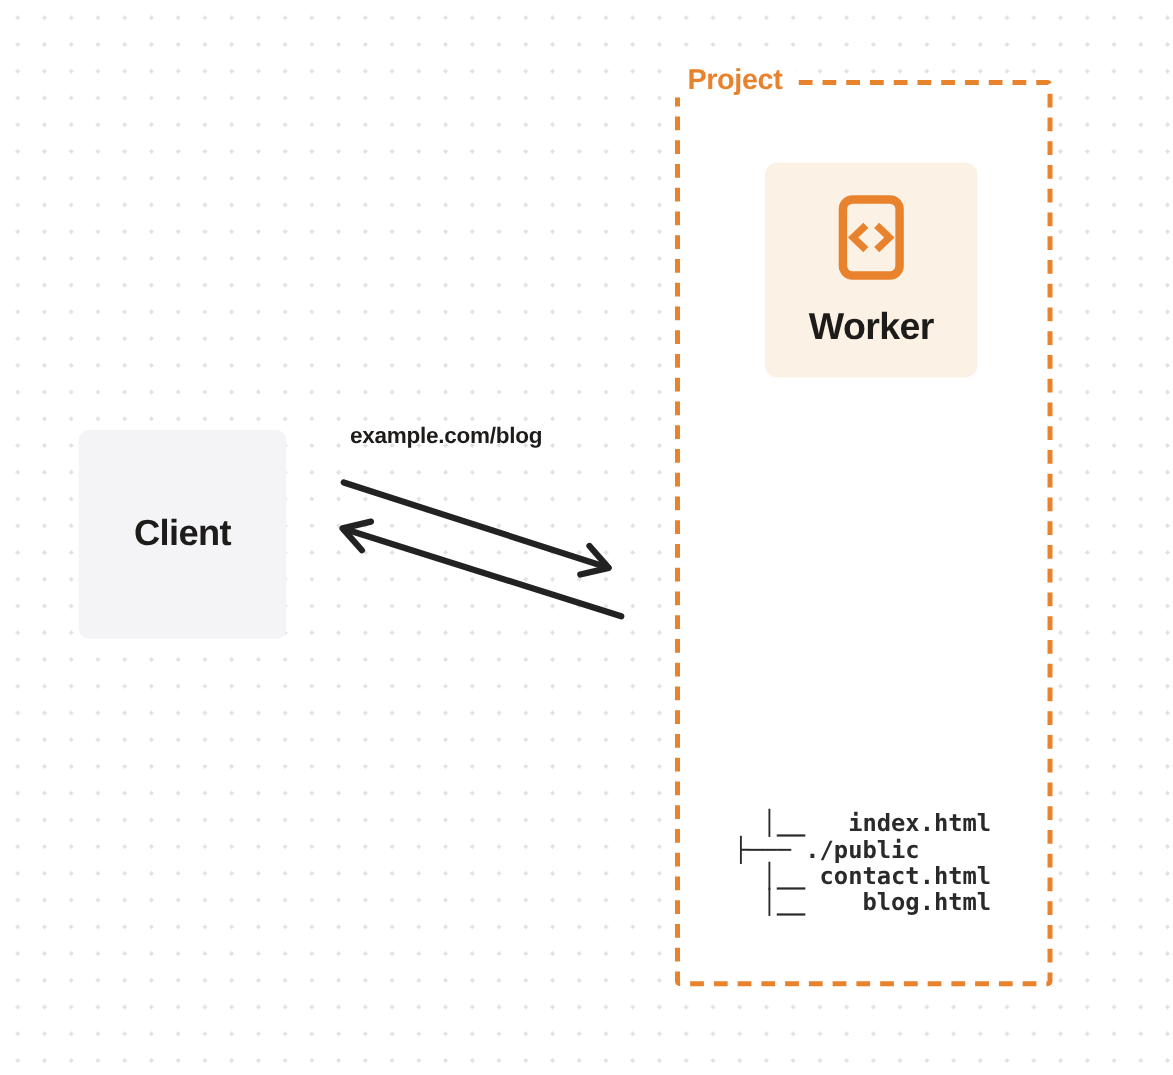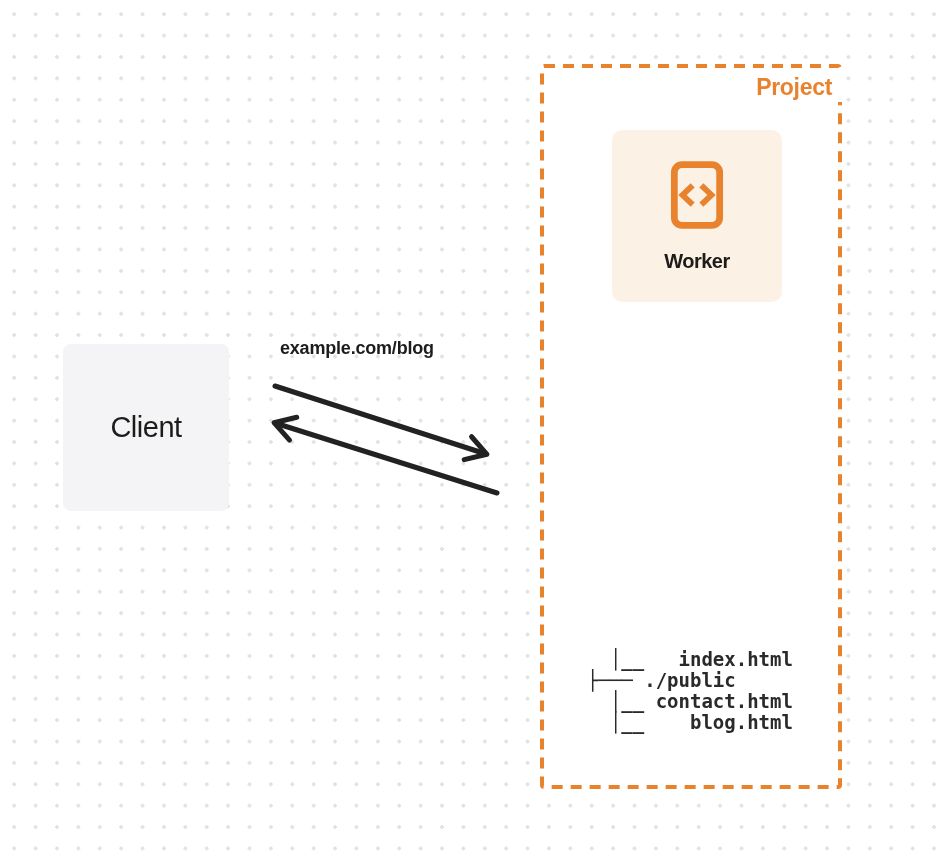--- a/index.html
+++ b/index.html
@@ -30,21 +30,21 @@
   
   .client-box {
     position: absolute;
     left: 63px; top: 344px;
     width: 166px; height: 167px;
     background: var(--clientBg, #F4F4F6);
     border-radius: 8px;
     display: flex; align-items: center; justify-content: center;
   }
   .client-box .node-label {
-    font-size: 29px; font-weight: 400; color: var(--ink, #1E1C1A);
+    font-size: 29px; font-weight: 700; color: var(--ink, #1E1C1A);
     letter-spacing: -0.5px;
   }
 
   
   .request-label {
     position: absolute;
     left: 280px; top: 338px;
     font-size: 18px; font-weight: 700; color: var(--ink, #1E1C1A);
     letter-spacing: -0.2px;
   }
@@ -66,21 +66,21 @@
     width: 302px; height: 725px;
     background: var(--panelBg, #fff);
   }
   .project-border-svg {
     position: absolute; left: 0; top: 0;
     width: 302px; height: 725px;
     overflow: visible;
   }
   .project-label-row {
     position: absolute; left: 0; right: 0; top: -16px;
-    display: flex; justify-content: flex-end; margin-top: 24px;
+    display: flex; justify-content: flex-start;
   }
   .project-label {
     display: inline-block;
     background: #ffffff;
     padding: 0 10px;
     font-size: 23px; font-weight: 700;
     color: var(--accent, #E8822D);
     line-height: 30px;
     letter-spacing: -0.3px;
   }
@@ -89,21 +89,21 @@
   .card {
     position: absolute;
     background: var(--cardBg, #FBF1E4);
     border-radius: 10px;
     display: flex; flex-direction: column;
     align-items: center; justify-content: center;
   }
   .card-worker { left: 72px; top: 66px; width: 170px; height: 172px; gap: 20px; }
   .card-assets { left: 66px; top: 414px; width: 172px; height: 172px; gap: 22px; }
   .card-label {
-    font-size: 20px; font-weight: 700; color: var(--ink, #1E1C1A);
+    font-size: 30px; font-weight: 700; color: var(--ink, #1E1C1A);
     letter-spacing: -0.5px;
     line-height: 1.1;
   }
 
   
   .file-tree {
     position: absolute;
     left: 47px; top: 585px;
     font-family: "DejaVu Sans Mono", "Liberation Mono", monospace;
     font-size: 19px; font-weight: 700;

